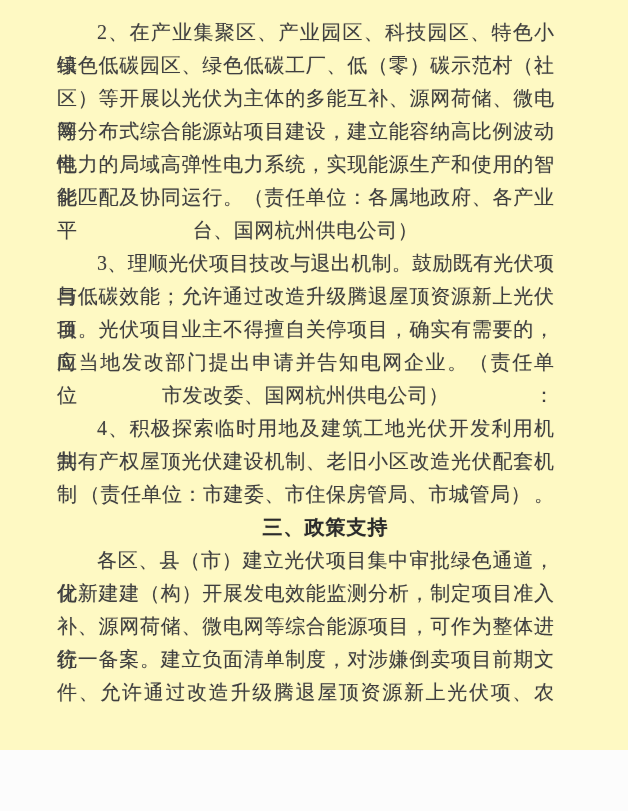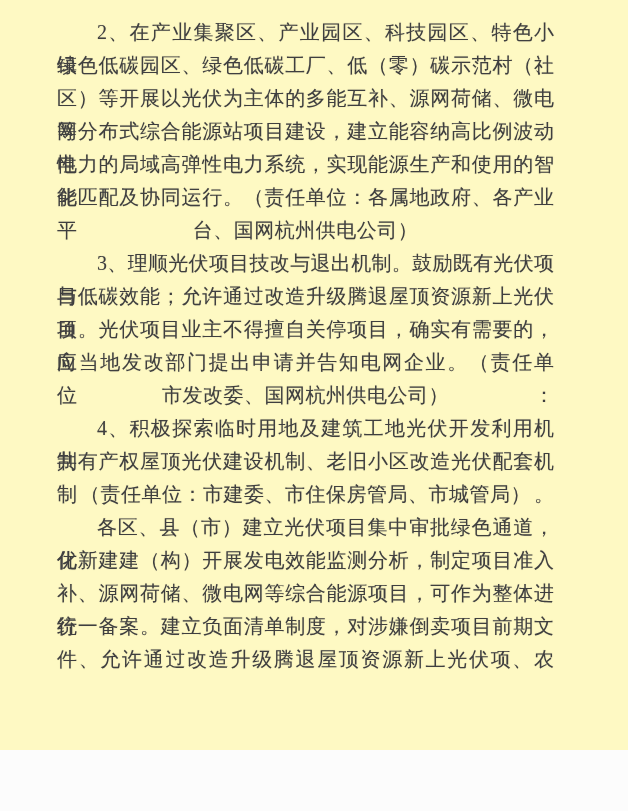--- a/index.html
+++ b/index.html
@@ -71,19 +71,20 @@
     <div class="ln j">化匹配及协同运行。（责任单位：各属地政府、各产业平</div>
     <div class="ln">台、国网杭州供电公司）</div>
     <div class="ln j ind">3、理顺光伏项目技改与退出机制。鼓励既有光伏项目</div>
     <div class="ln j">与低碳效能；允许通过改造升级腾退屋顶资源新上光伏项</div>
     <div class="ln j">目。光伏项目业主不得擅自关停项目，确实有需要的，应</div>
     <div class="ln j">向当地发改部门提出申请并告知电网企业。（责任单位：</div>
     <div class="ln">市发改委、国网杭州供电公司）</div>
     <div class="ln j ind">4、积极探索临时用地及建筑工地光伏开发利用机制、</div>
     <div class="ln j">共有产权屋顶光伏建设机制、老旧小区改造光伏配套机制。</div>
     <div class="ln">（责任单位：市建委、市住保房管局、市城管局）</div>
+    <div class="ln ind heading">三、政策支持</div>
     <div class="ln j ind">各区、县（市）建立光伏项目集中审批绿色通道，优</div>
     <div class="ln j">化新建建（构）开展发电效能监测分析，制定项目准入</div>
     <div class="ln j">补、源网荷储、微电网等综合能源项目，可作为整体进行</div>
     <div class="ln j">统一备案。建立负面清单制度，对涉嫌倒卖项目前期文</div>
     <div class="ln j">件、允许通过改造升级腾退屋顶资源新上光伏项、农</div>
   </div>
 </main>
 
 </body></html>

